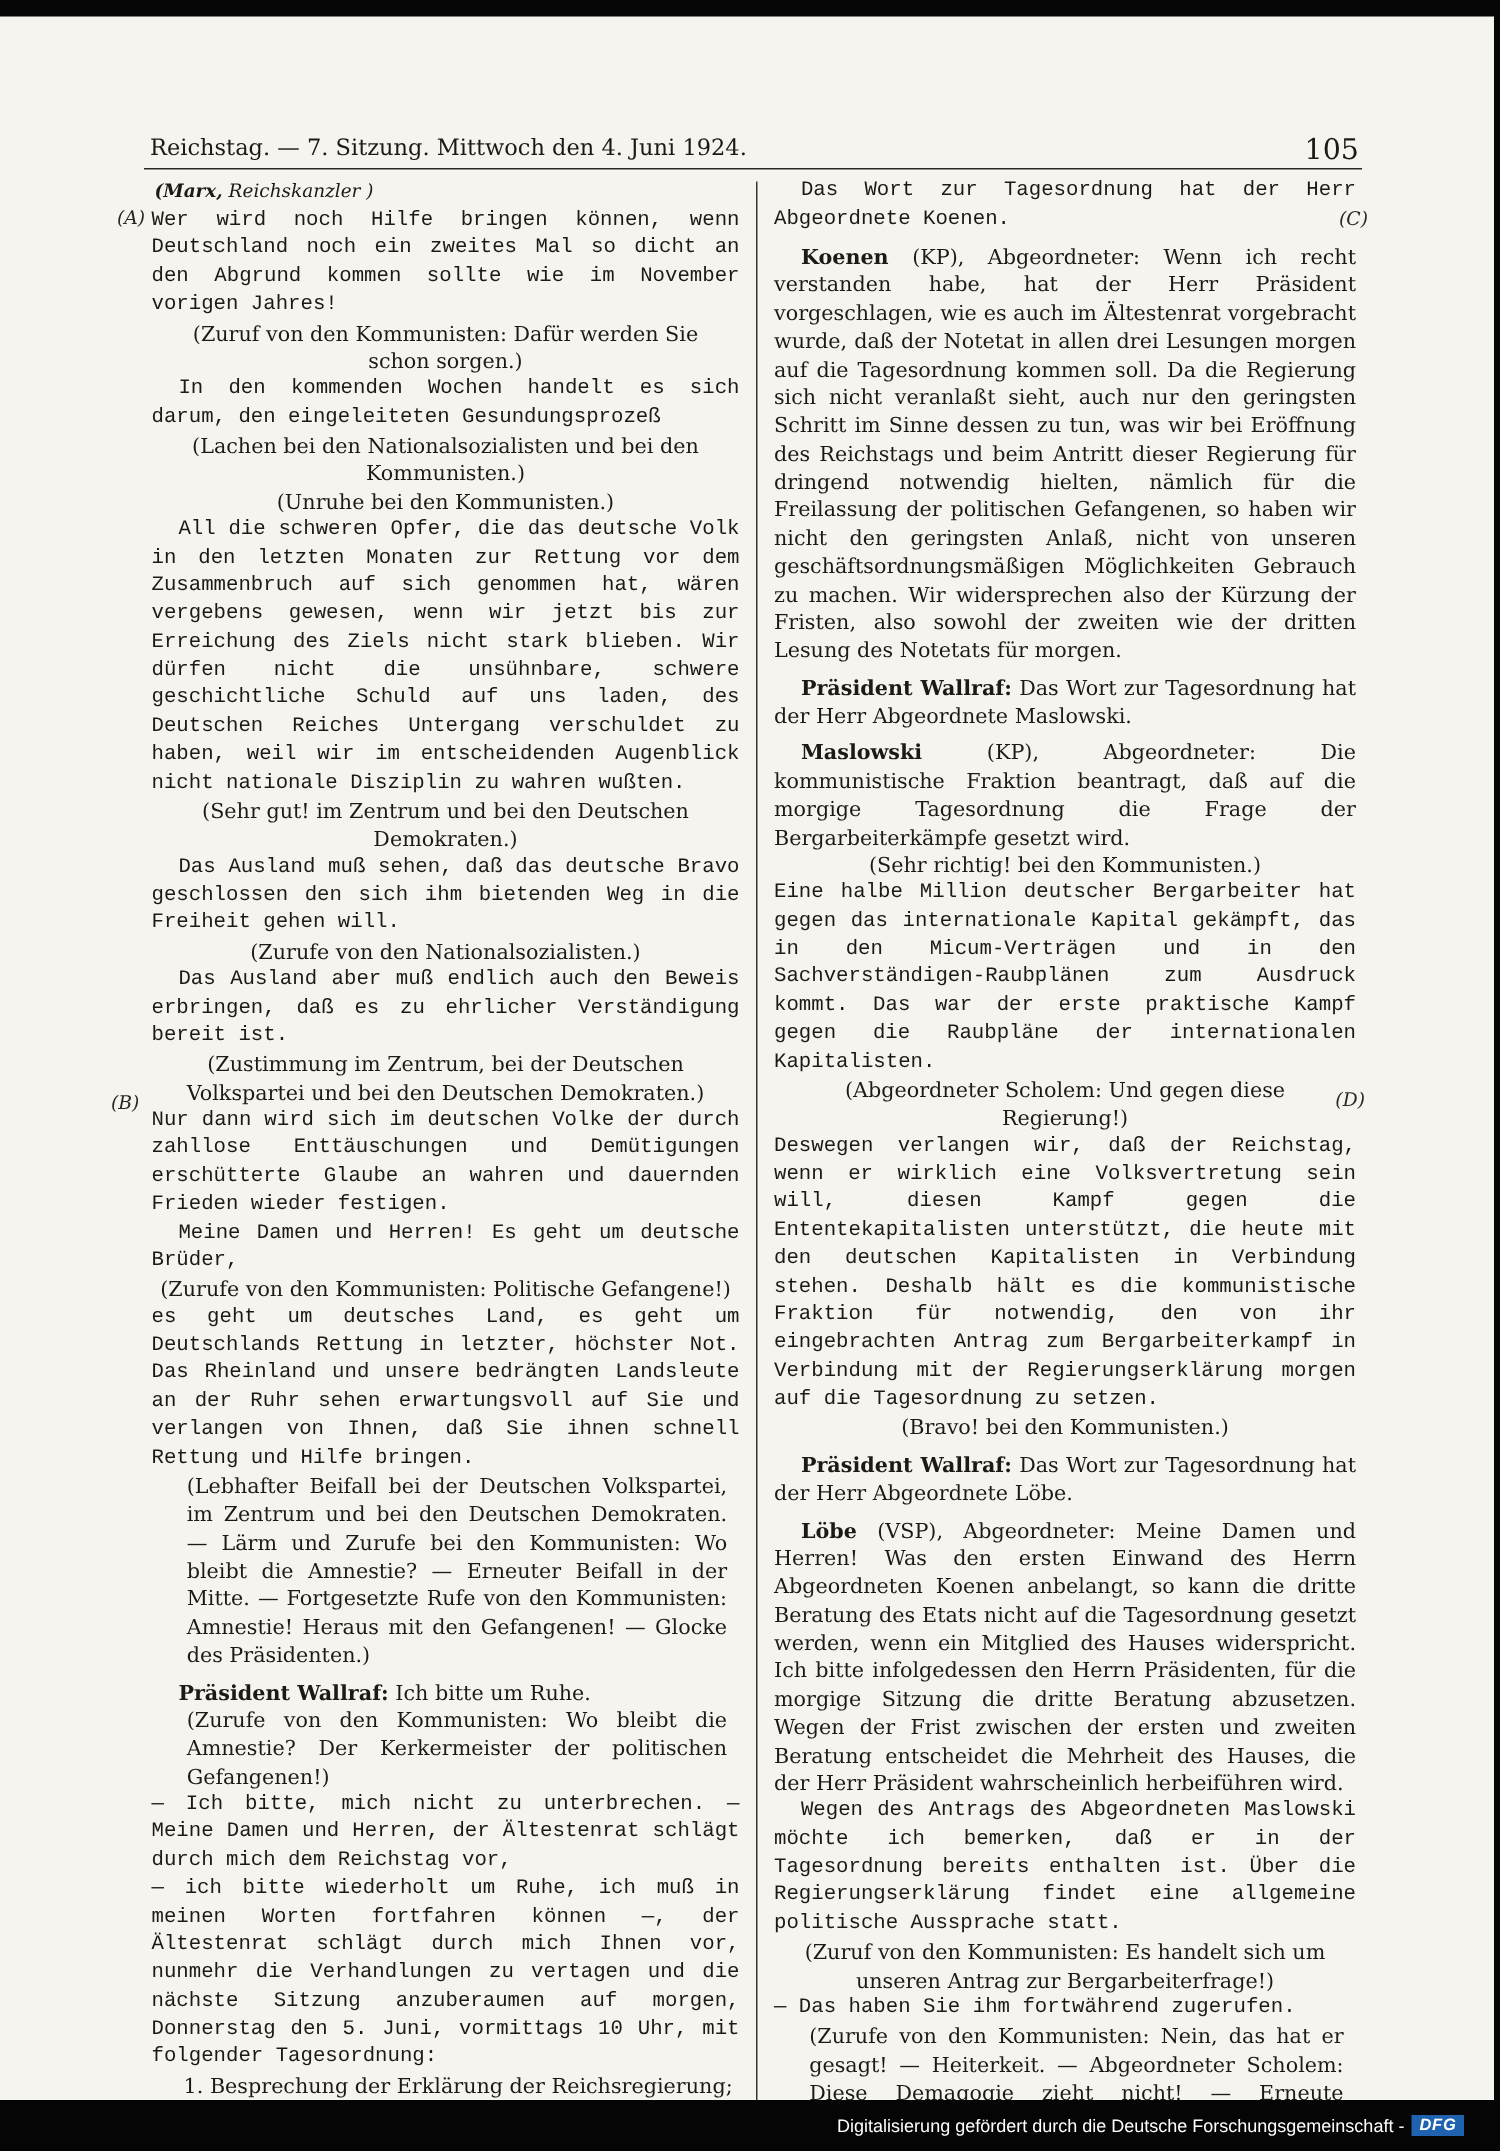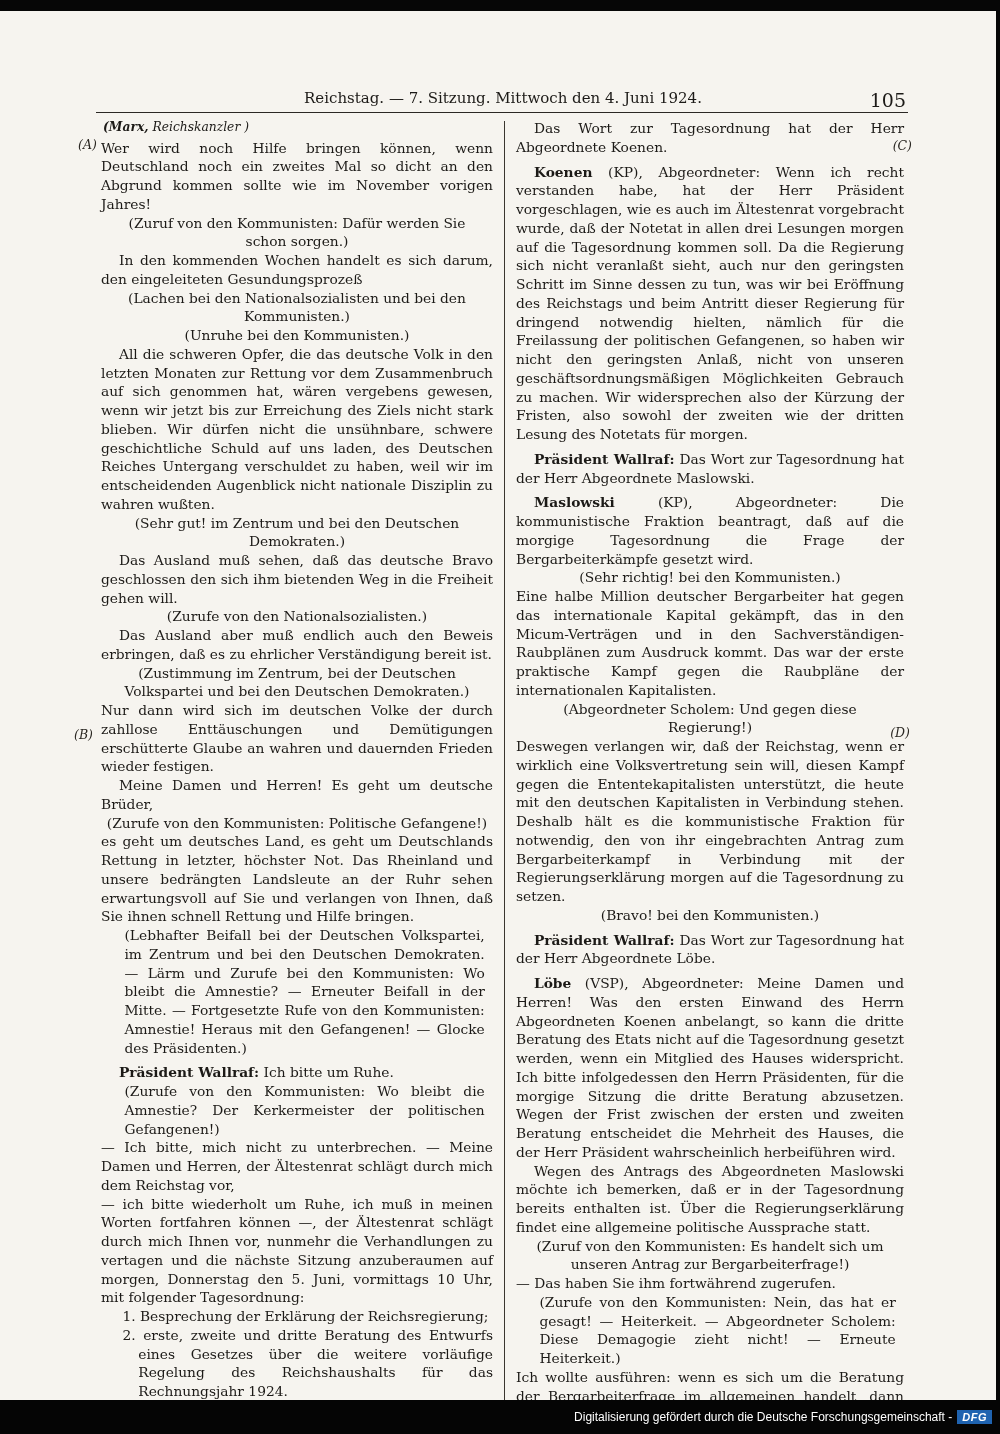--- a/index.html
+++ b/index.html
@@ -7,45 +7,45 @@
     width:1000px;height:1434px;position:relative;overflow:hidden;
     background:#f6f4ef;
     font-family:"DejaVu Serif","Liberation Serif",serif;
     color:#1c1a17;
   }
   .edge-top{position:absolute;top:0;left:0;right:0;height:11px;background:#060606;}
   .edge-right{position:absolute;top:0;right:0;width:4px;bottom:0;background:#060606;}
   .footer-bar{
     position:absolute;left:0;right:0;bottom:0;height:34px;background:#050505;
     display:flex;align-items:center;justify-content:flex-end;gap:5px;
-    padding-right:8px;box-sizing:border-box;
+    padding-right:24px;box-sizing:border-box;
     font-family:"Liberation Sans","DejaVu Sans",sans-serif;
     font-size:12px;color:#ffffff;
   }
   .dfg-logo{
     background:#1f63b0;color:#fff;font-weight:bold;font-style:italic;
     padding:1px 5px;font-size:11px;letter-spacing:0.5px;
   }
   .page{position:absolute;top:11px;left:0;right:4px;bottom:34px;}
   .page-header{
     position:absolute;top:78px;left:100px;right:90px;height:22px;
-    text-align:center;font-size:15px;
+    font-size:15px;
   }
   .page-number{position:absolute;right:0;top:0;font-size:19px;}
   .header-rule{
     position:absolute;top:101px;left:96px;right:88px;border-bottom:1.6px solid #2b2824;
   }
   .columns{
     position:absolute;top:108px;left:101px;right:92px;
     display:flex;align-items:stretch;
   }
   .col{width:392px;font-size:13.8px;line-height:1.36;}
   .col-right{width:388px;}
   .col-divider{width:1px;background:#3a362f;margin:2px 11px 0 11px;min-height:1200px;}
-  .body{margin:0;text-align:justify;}
+  .body{margin:0;text-align:justify;font-family:Liberation Mono, monospace;}
   .indent{text-indent:1.3em;}
   .speaker{margin:6px 0 0 0;text-align:justify;text-indent:1.3em;}
   .speaker-name{font-weight:bold;}
   .stage-short{text-align:center;margin:0 0.4em;}
   .stage-long{text-align:justify;margin:0 0.6em 0 1.7em;}
   .list-item{padding-left:2.7em;text-indent:-1.15em;text-align:justify;margin:0;}
   .continuation{font-size:12.3px;margin:0 0 3px 2px;font-style:italic;}
   .continuation b{font-weight:bold;}
   .margin-marker{
     position:absolute;font-style:italic;font-size:12.5px;color:#2a2722;

